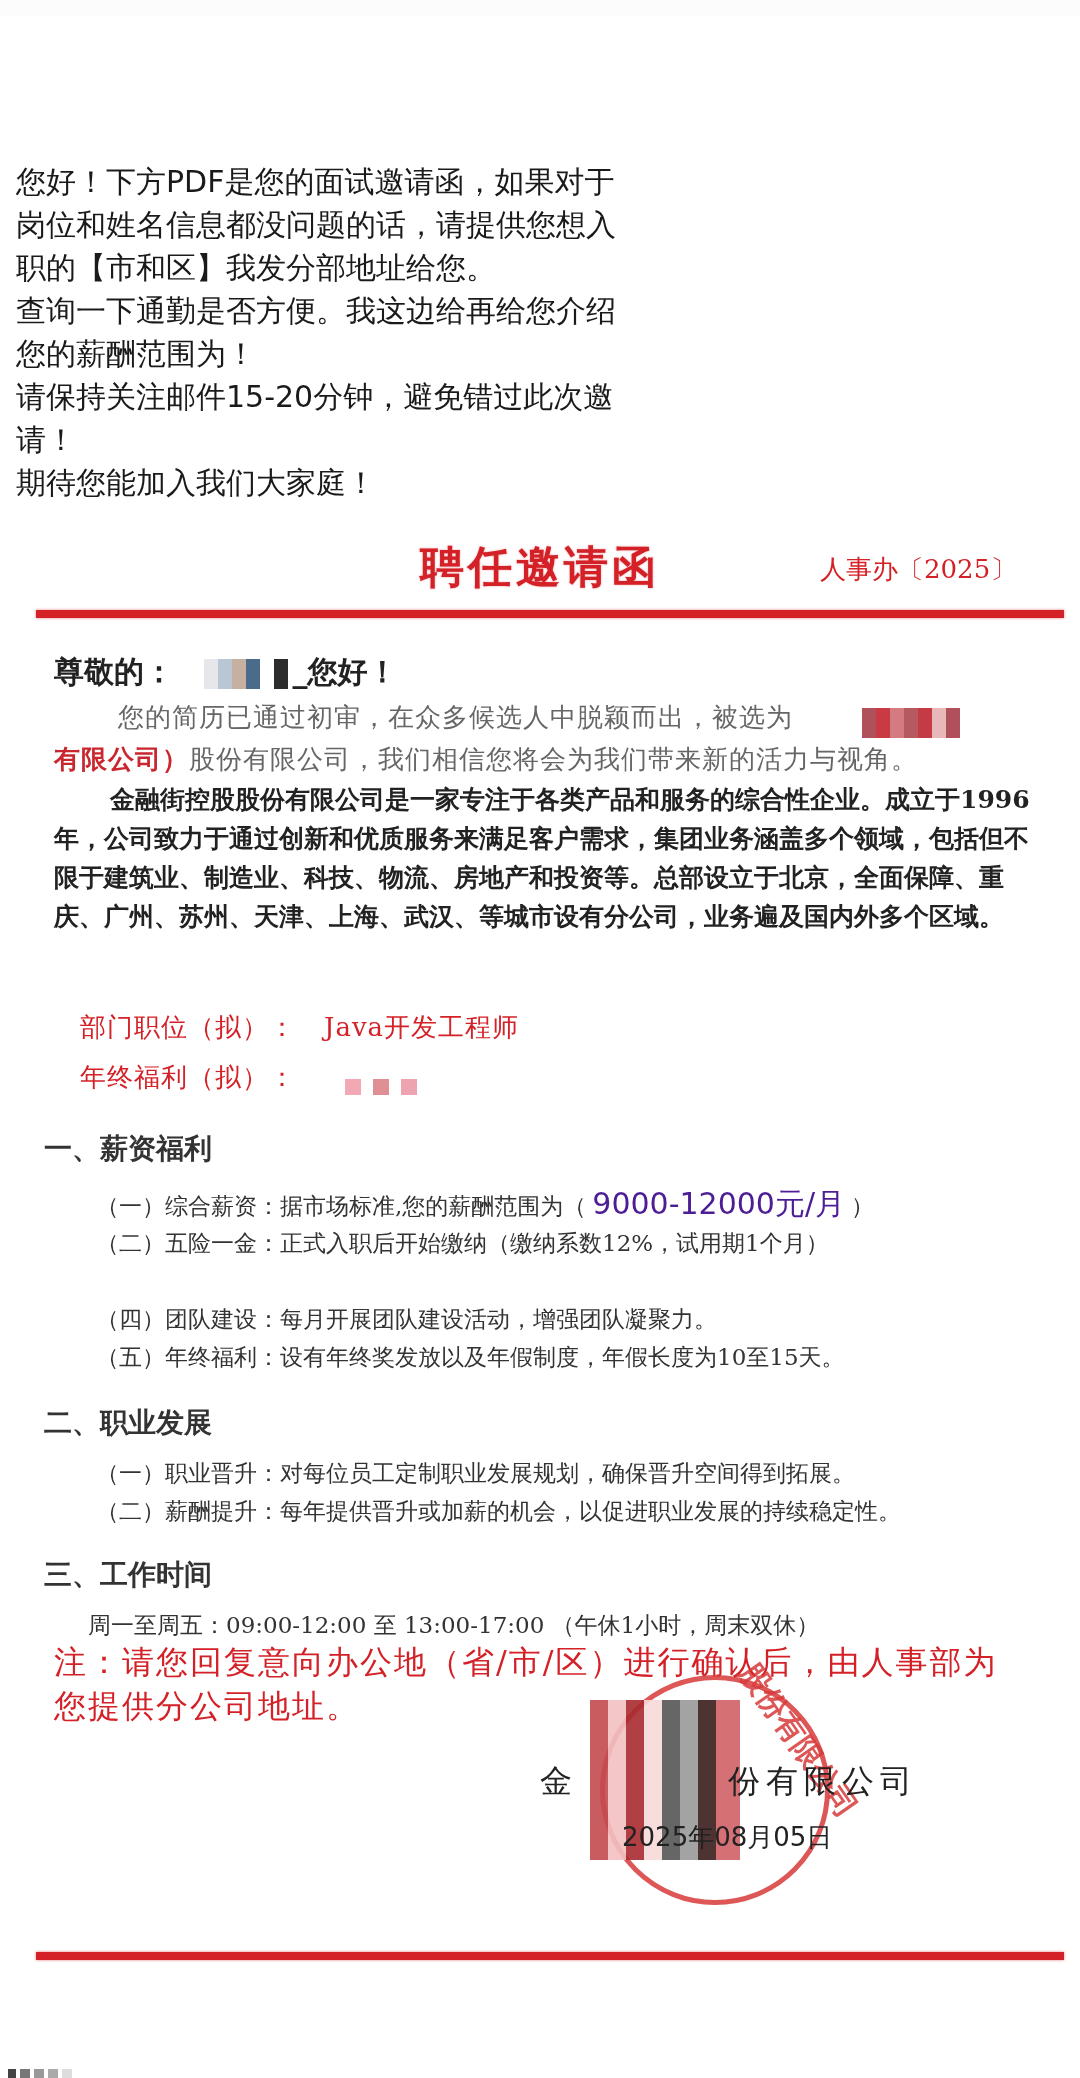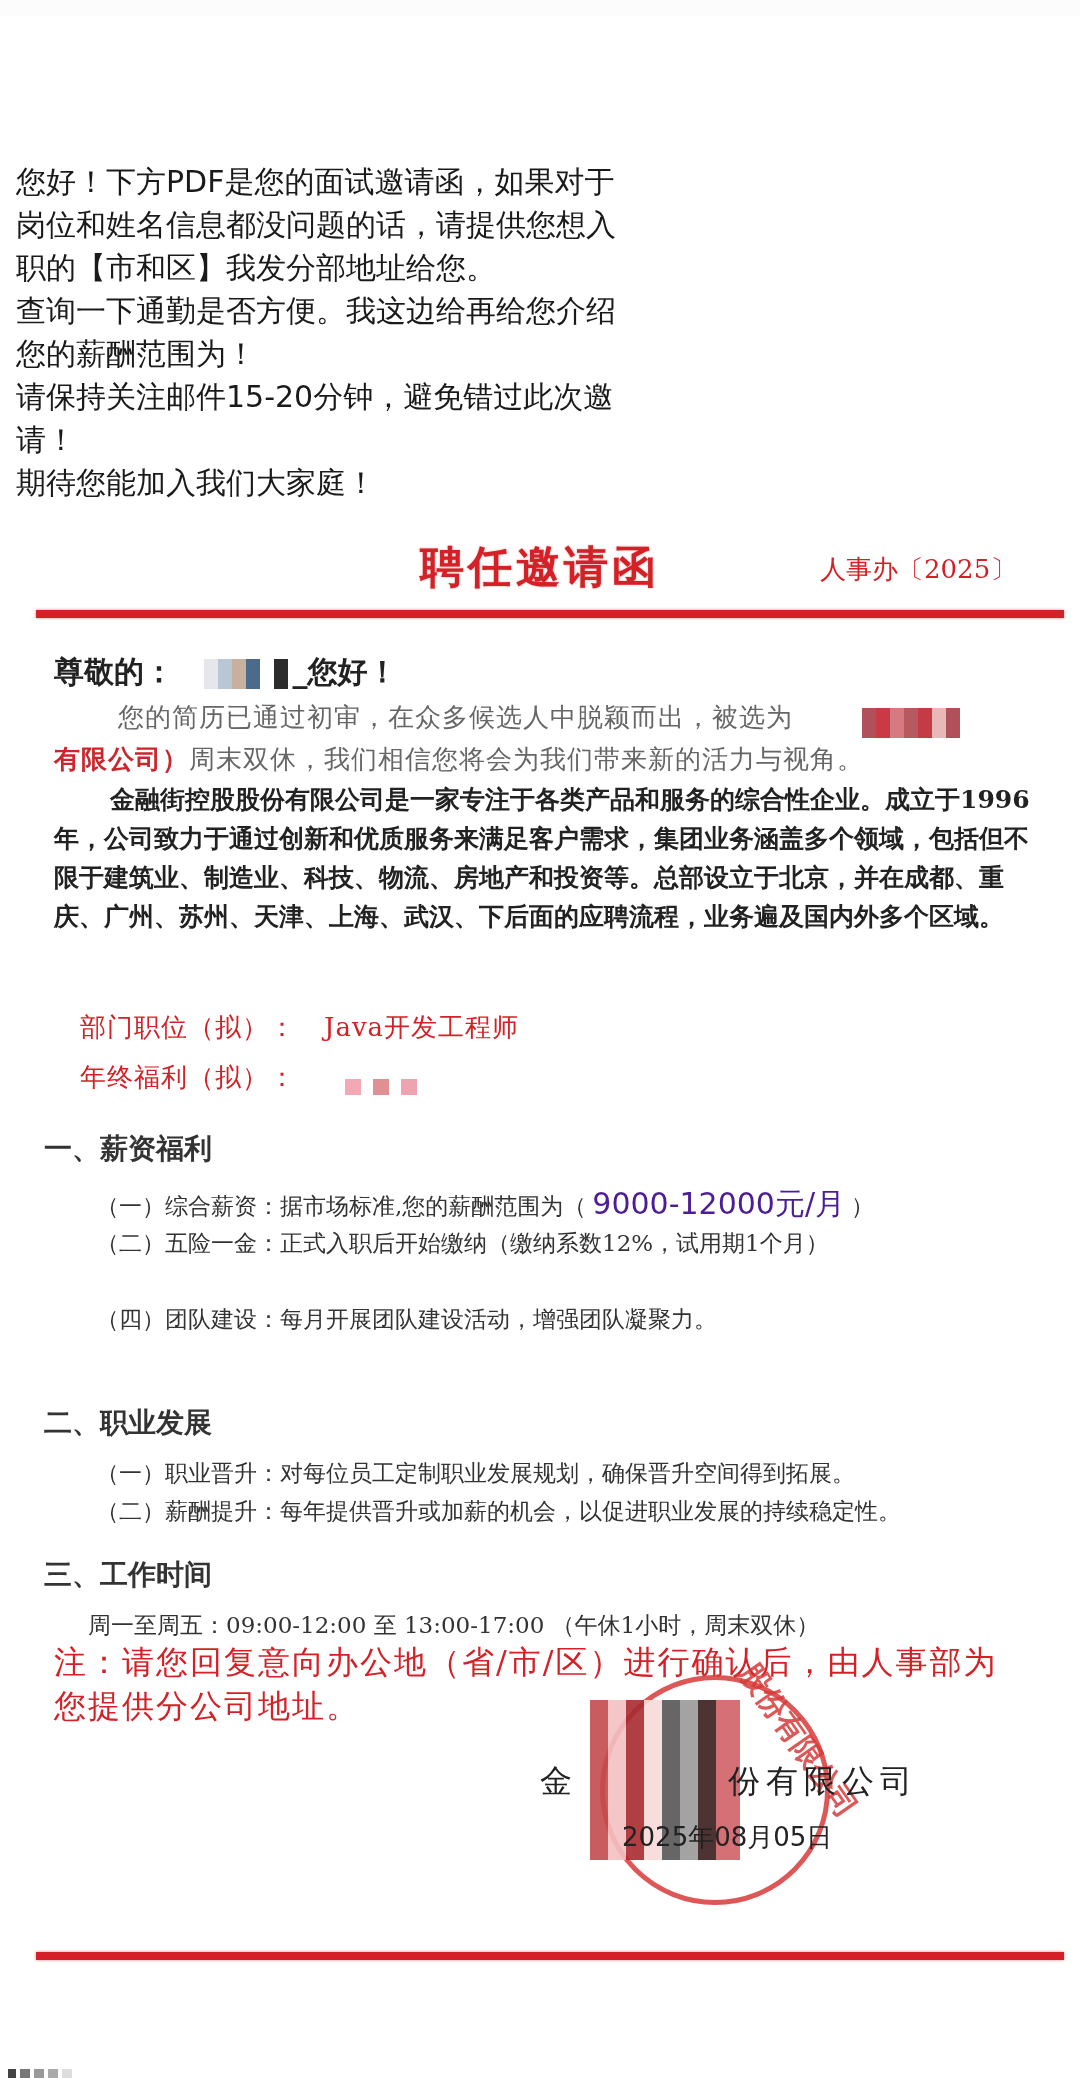--- a/index.html
+++ b/index.html
@@ -82,41 +82,42 @@
     <span class="blur name-blur">
       <i style="background:#e5e7ea"></i><i style="background:#b9c6d3"></i><i style="background:#c7b0a0"></i><i style="background:#4b6b8a"></i><i style="background:#fff"></i><i style="background:#2c2c2c"></i>
     </span><span>_您好！</span>
   </div>
 
   <div class="intro1">您的简历已通过初审，在众多候选人中脱颖而出，被选为</div>
   <div class="blur comp-blur">
     <i style="background:#b0505a"></i><i style="background:#c93a45"></i><i style="background:#d47a80"></i><i style="background:#b65a60"></i><i style="background:#c43a45"></i><i style="background:#e8b8b8"></i><i style="background:#b0505a"></i>
   </div>
   <div class="intro2">
-    <span class="red">有限公司）</span><span>周末双休，我们相信您将会为我们带来新的活力与视角。</span>
+    <span class="red">有限公司）</span><span>股份有限公司，我们相信您将会为我们带来新的活力与视角。</span>
   </div>
 
-  <div class="about">金融街控股股份有限公司是一家专注于各类产品和服务的综合性企业。成立于1996年，公司致力于通过创新和优质服务来满足客户需求，集团业务涵盖多个领域，包括但不限于建筑业、制造业、科技、物流、房地产和投资等。总部设立于北京，并在成都、重庆、广州、苏州、天津、上海、武汉、下后面的应聘流程，业务遍及国内外多个区域。</div>
+  <div class="about">金融街控股股份有限公司是一家专注于各类产品和服务的综合性企业。成立于1996年，公司致力于通过创新和优质服务来满足客户需求，集团业务涵盖多个领域，包括但不限于建筑业、制造业、科技、物流、房地产和投资等。总部设立于北京，全面保障、重庆、广州、苏州、天津、上海、武汉、等城市设有分公司，业务遍及国内外多个区域。</div>
 
   <div class="field f1">
     <span>部门职位（拟）：</span><span class="val">Java开发工程师</span>
   </div>
   <div class="field f2">
     <span>年终福利（拟）：</span>
     <span class="blur city-blur" style="margin-left:40px;height:16px;">
       <i style="background:#f2a9b3"></i><i style="background:#e08f95"></i><i style="background:#eea3b0"></i>
     </span>
   </div>
 
   <div class="sec" style="top:610px;">一、薪资福利</div>
   <div class="item" style="top:664px;">
     <span>（一）综合薪资：据市场标准,您的薪酬范围为（</span><span class="salary">9000-12000元/月</span><span>）</span>
   </div>
   <div class="item" style="top:708px;">（二）五险一金：正式入职后开始缴纳（缴纳系数12%，试用期1个月）</div>
   <div class="item" style="top:784px;">（四）团队建设：每月开展团队建设活动，增强团队凝聚力。</div>
+  <div class="item" style="top:822px;">（五）年终福利：设有年终奖发放以及年假制度，年假长度为10至15天。</div>
 
   <div class="sec" style="top:884px;">二、职业发展</div>
   <div class="item" style="top:938px;">（一）职业晋升：对每位员工定制职业发展规划，确保晋升空间得到拓展。</div>
   <div class="item" style="top:976px;">（二）薪酬提升：每年提供晋升或加薪的机会，以促进职业发展的持续稳定性。</div>
 
   <div class="sec" style="top:1036px;">三、工作时间</div>
   <div class="item" style="top:1090px;left:88px;">周一至周五：09:00-12:00 至 13:00-17:00 （午休1小时，周末双休）</div>
 
   <div class="note" style="top:1120px;">注：请您回复意向办公地（省/市/区）进行确认后，由人事部为您提供分公司地址。</div>
 

